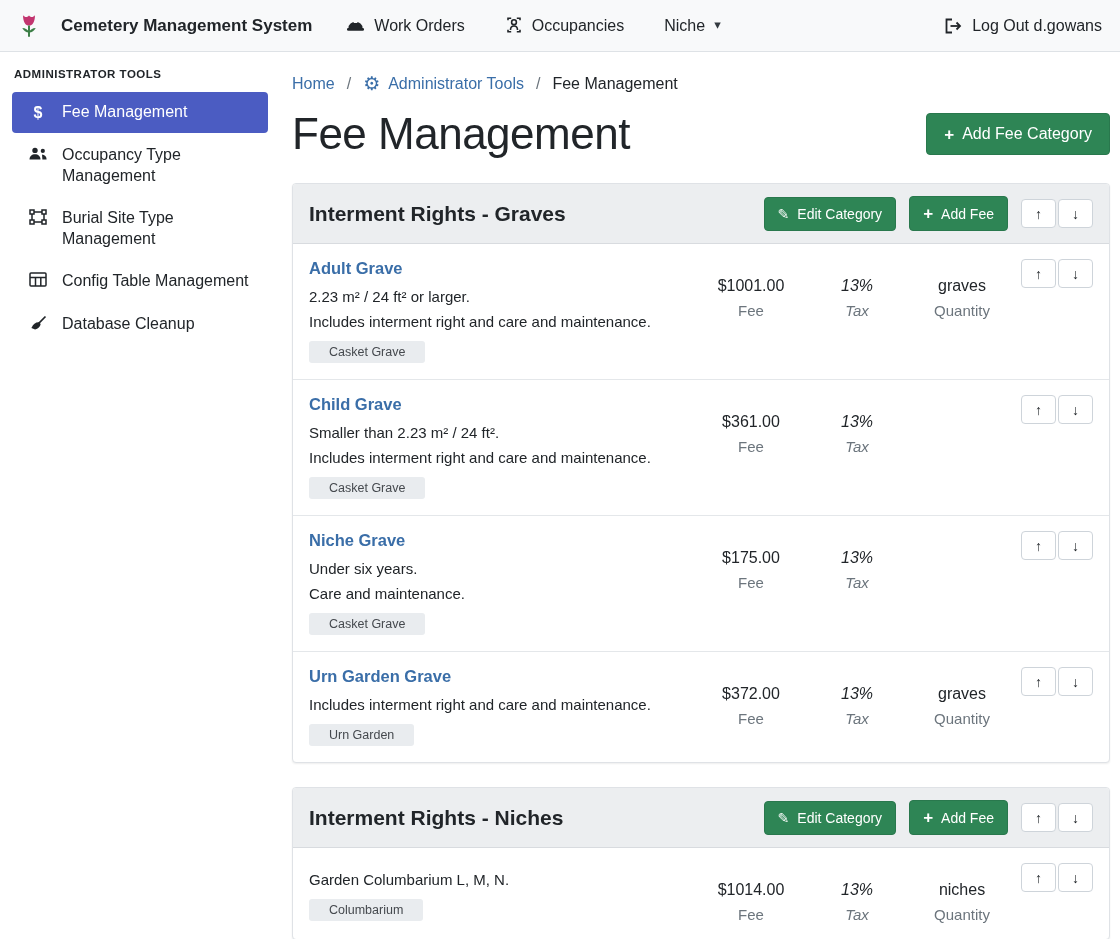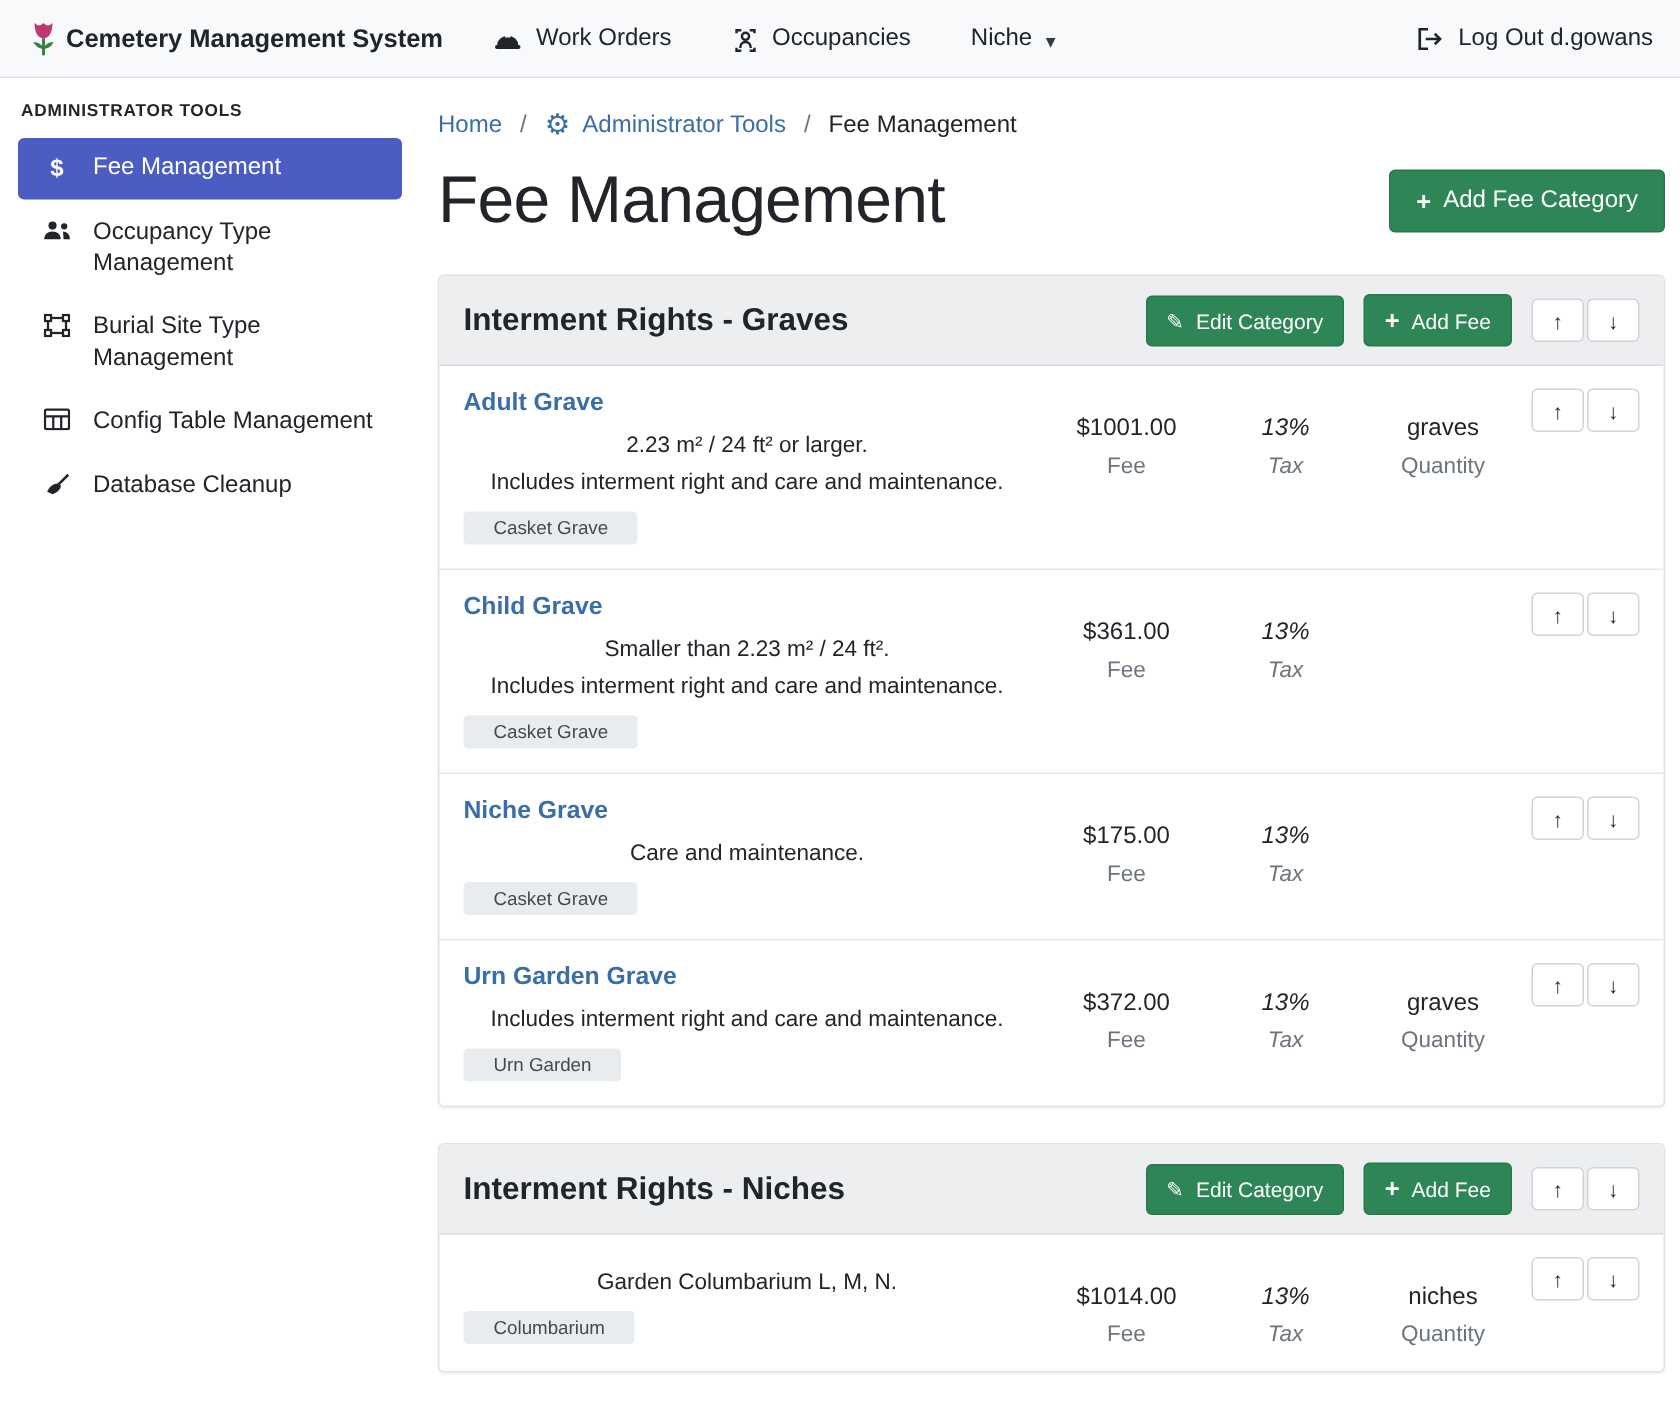--- a/index.html
+++ b/index.html
@@ -11,23 +11,23 @@
     --accent: #4b5cc2;
     --link: #3a6ea8;
     --success: #2e8555;
   }
 
   
   .navbar {
     height: 52px; display: flex; align-items: center;
     padding: 0 18px; background: #f8f9fa; border-bottom: 1px solid #dee2e6;
   }
-  .brand { display: flex; align-items: center; gap: 4px; font-size: 17px; font-weight: 700; color: #212529; cursor: pointer; }
+  .brand { display: flex; align-items: center; gap: 21px; font-size: 17px; font-weight: 700; color: #212529; cursor: pointer; }
   .nav-items { display: flex; align-items: center; gap: 40px; margin-left: 34px; }
-  .nav-item { display: flex; align-items: flex-end; gap: 9px; font-size: 16px; color: #212529; cursor: pointer; }
+  .nav-item { display: flex; align-items: flex-start; gap: 9px; font-size: 16px; color: #212529; cursor: pointer; }
   .nav-item .caret { font-size: 13px; color: #343a40; }
   .nav-right { margin-left: auto; display: flex; align-items: center; gap: 9px; font-size: 16px; cursor: pointer; }
   .nav-icon { display: inline-flex; align-items: center; color: #212529; }
 
   
   .layout { display: flex; align-items: flex-start; }
   .sidebar { width: 280px; flex: 0 0 280px; padding-top: 10px; }
   .side-heading { font-size: 11.5px; font-weight: 700; letter-spacing: .5px; color: #212529; padding: 6px 14px 10px; }
   .side-item {
     display: flex; align-items: flex-start; gap: 14px;
@@ -68,21 +68,21 @@
   .card-actions { display: flex; align-items: center; gap: 13px; }
   .arrow-group { display: flex; gap: 2px; }
   .btn-arrow { width: 35px; height: 29px; display: inline-flex; align-items: center; justify-content: center;
                background: #fff; border: 1px solid #ced4da; border-radius: 4px; font-size: 14px; color: #212529; cursor: pointer; }
 
   
   .fee-row { display: flex; align-items: flex-start; padding: 15px 16px 16px; border-top: 1px solid #e4e7ea; }
   .fee-row:first-child { border-top: none; }
   .fee-main { flex: 1; padding-right: 8px; min-width: 0; }
   .fee-name { color: var(--link); font-weight: 700; font-size: 16.5px; cursor: pointer; display: inline-block; margin-bottom: 2px; }
-  .fee-desc { font-size: 15px; margin-top: 8px; color: #212529; text-align: center; }
+  .fee-desc { font-size: 15px; margin-top: 8px; color: #212529; }
   .fee-badge { display: inline-block; background: #e9ecef; color: #45494e; font-size: 12.5px;
                padding: 4px 20px; border-radius: 3px; margin-top: 11px; }
   .fee-col { text-align: center; font-size: 16px; padding-top: 2px; margin-top: 16px; }
   .fee-col .col-value { color: #212529; }
   .fee-col .col-label { color: #6c757d; font-size: 15px; margin-top: 7px; }
   .fee-col.fee { width: 112px; }
   .fee-col.tax { width: 100px; font-style: italic; }
   .fee-col.qty { width: 110px; }
   .row-arrows { width: 76px; display: flex; gap: 2px; justify-content: flex-end; }
 </style>
@@ -289,20 +289,21 @@
     <div class="row-arrows">
       <button class="btn-arrow">↑</button>
       <button class="btn-arrow">↓</button>
     </div>
   </div>
 
   <div class="fee-row">
     <div class="fee-main">
       <span class="fee-name">Niche Grave</span>
       <div>
+                  <div class="fee-desc">Under six years.</div>
                   <div class="fee-desc">Care and maintenance.</div>
                 </div>
       <span class="fee-badge">Casket Grave</span>
     </div>
     <div class="fee-col fee">
       <div class="col-value">$175.00</div>
       <div class="col-label">Fee</div>
     </div>
     <div class="fee-col tax">
       <div class="col-value">13%</div>

